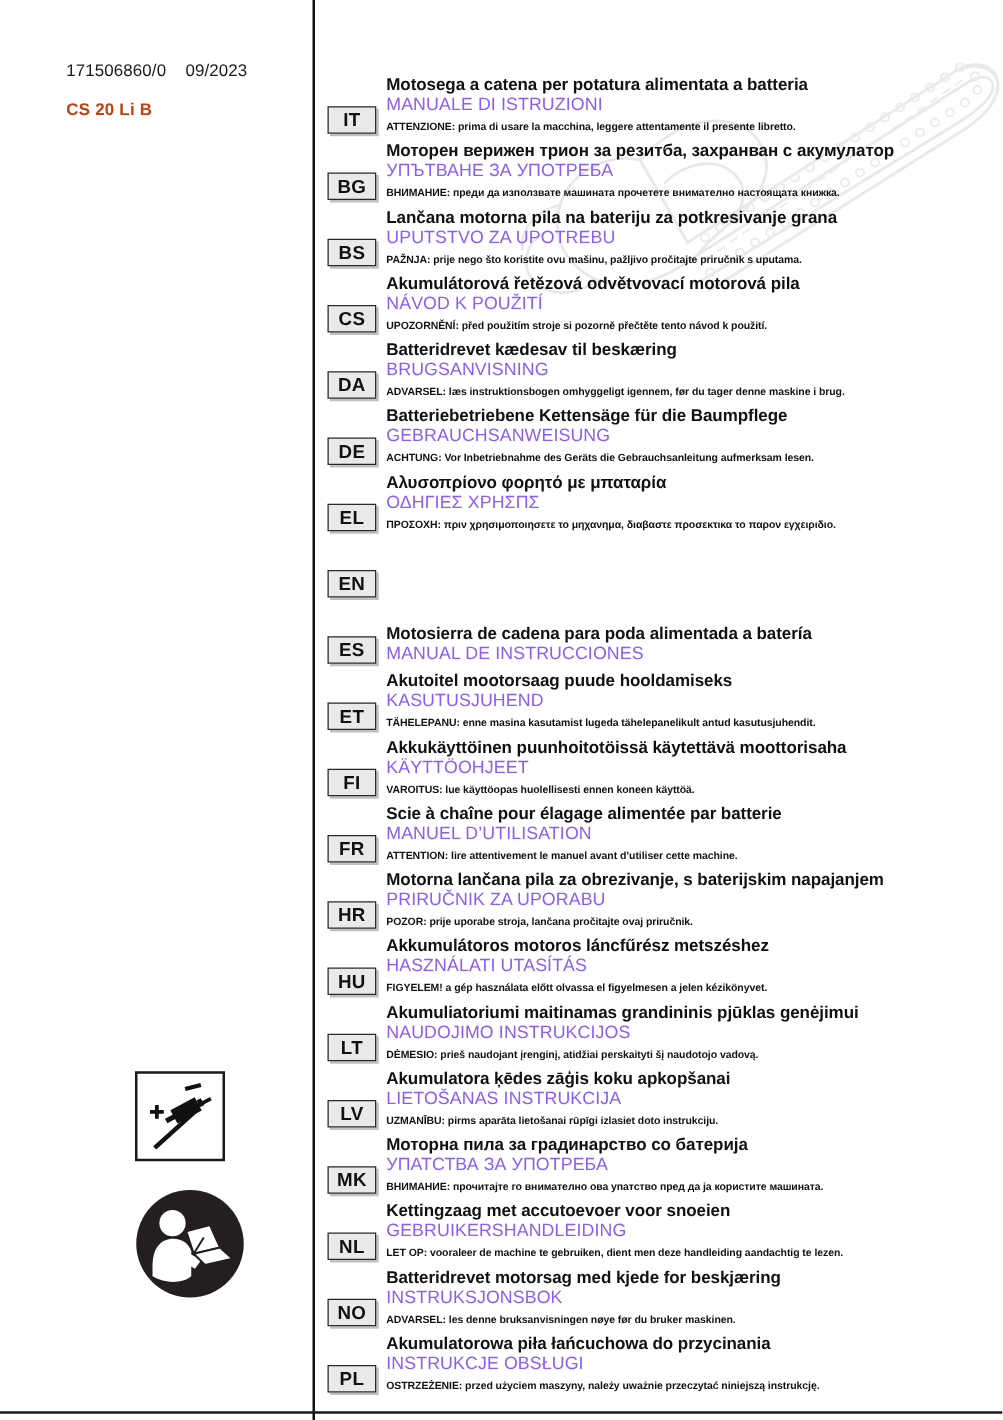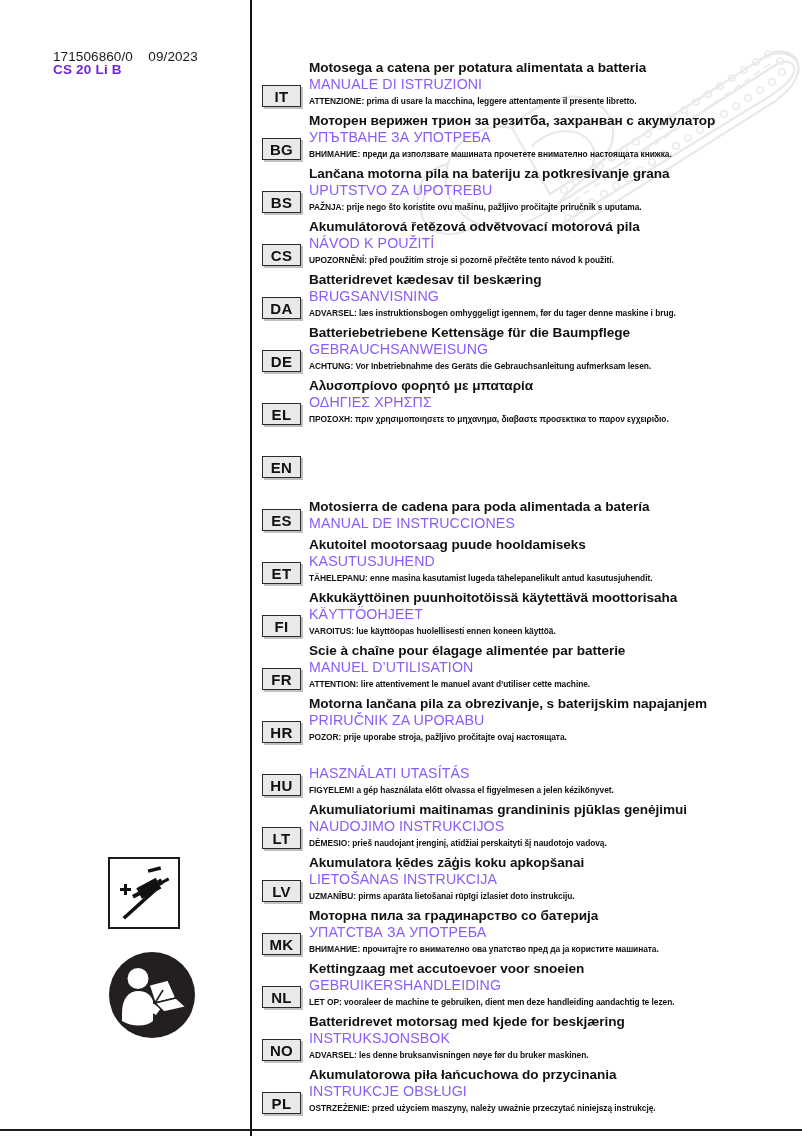--- a/index.html
+++ b/index.html
@@ -48,25 +48,25 @@
     left: 53px;
     top: 49px;
     font-size: 13.5px;
     letter-spacing: 0.1px;
     white-space: pre;
     color: #1a1a1a;
   }
   .model-name {
     position: absolute;
     left: 53px;
-    top: 62px;
+    top: 80px;
     font-size: 13.5px;
     font-weight: bold;
     letter-spacing: 0.2px;
-    color: #6d28d9;
+    color: #c2410c;
   }
 
   
   #pictograms {
     position: absolute;
     left: 108px;
     top: 857px;
     width: 130px;
   }
   .picto-square {
@@ -393,26 +393,27 @@
             <div class="l-title">Scie à chaîne pour élagage alimentée par batterie</div>
             <div class="l-sub">MANUEL D’UTILISATION</div>
             <div class="l-warn">ATTENTION: lire attentivement le manuel avant d’utiliser cette machine.</div>
           </div>
         </div>
         <div class="lang-row">
           <div class="lang-code">HR</div>
           <div class="lang-text">
             <div class="l-title">Motorna lančana pila za obrezivanje, s baterijskim napajanjem</div>
             <div class="l-sub">PRIRUČNIK ZA UPORABU</div>
-            <div class="l-warn">POZOR: prije uporabe stroja, pažljivo pročitajte ovaj настоящата.</div>
+            <div class="l-warn">POZOR: prije uporabe stroja, lančana pročitajte ovaj priručnik.</div>
           </div>
         </div>
         <div class="lang-row">
           <div class="lang-code">HU</div>
           <div class="lang-text">
+            <div class="l-title">Akkumulátoros motoros láncfűrész metszéshez</div>
             <div class="l-sub">HASZNÁLATI UTASÍTÁS</div>
             <div class="l-warn">FIGYELEM! a gép használata előtt olvassa el figyelmesen a jelen kézikönyvet.</div>
           </div>
         </div>
         <div class="lang-row">
           <div class="lang-code">LT</div>
           <div class="lang-text">
             <div class="l-title">Akumuliatoriumi maitinamas grandininis pjūklas genėjimui</div>
             <div class="l-sub">NAUDOJIMO INSTRUKCIJOS</div>
             <div class="l-warn">DĖMESIO: prieš naudojant įrenginį, atidžiai perskaityti šį naudotojo vadovą.</div>

